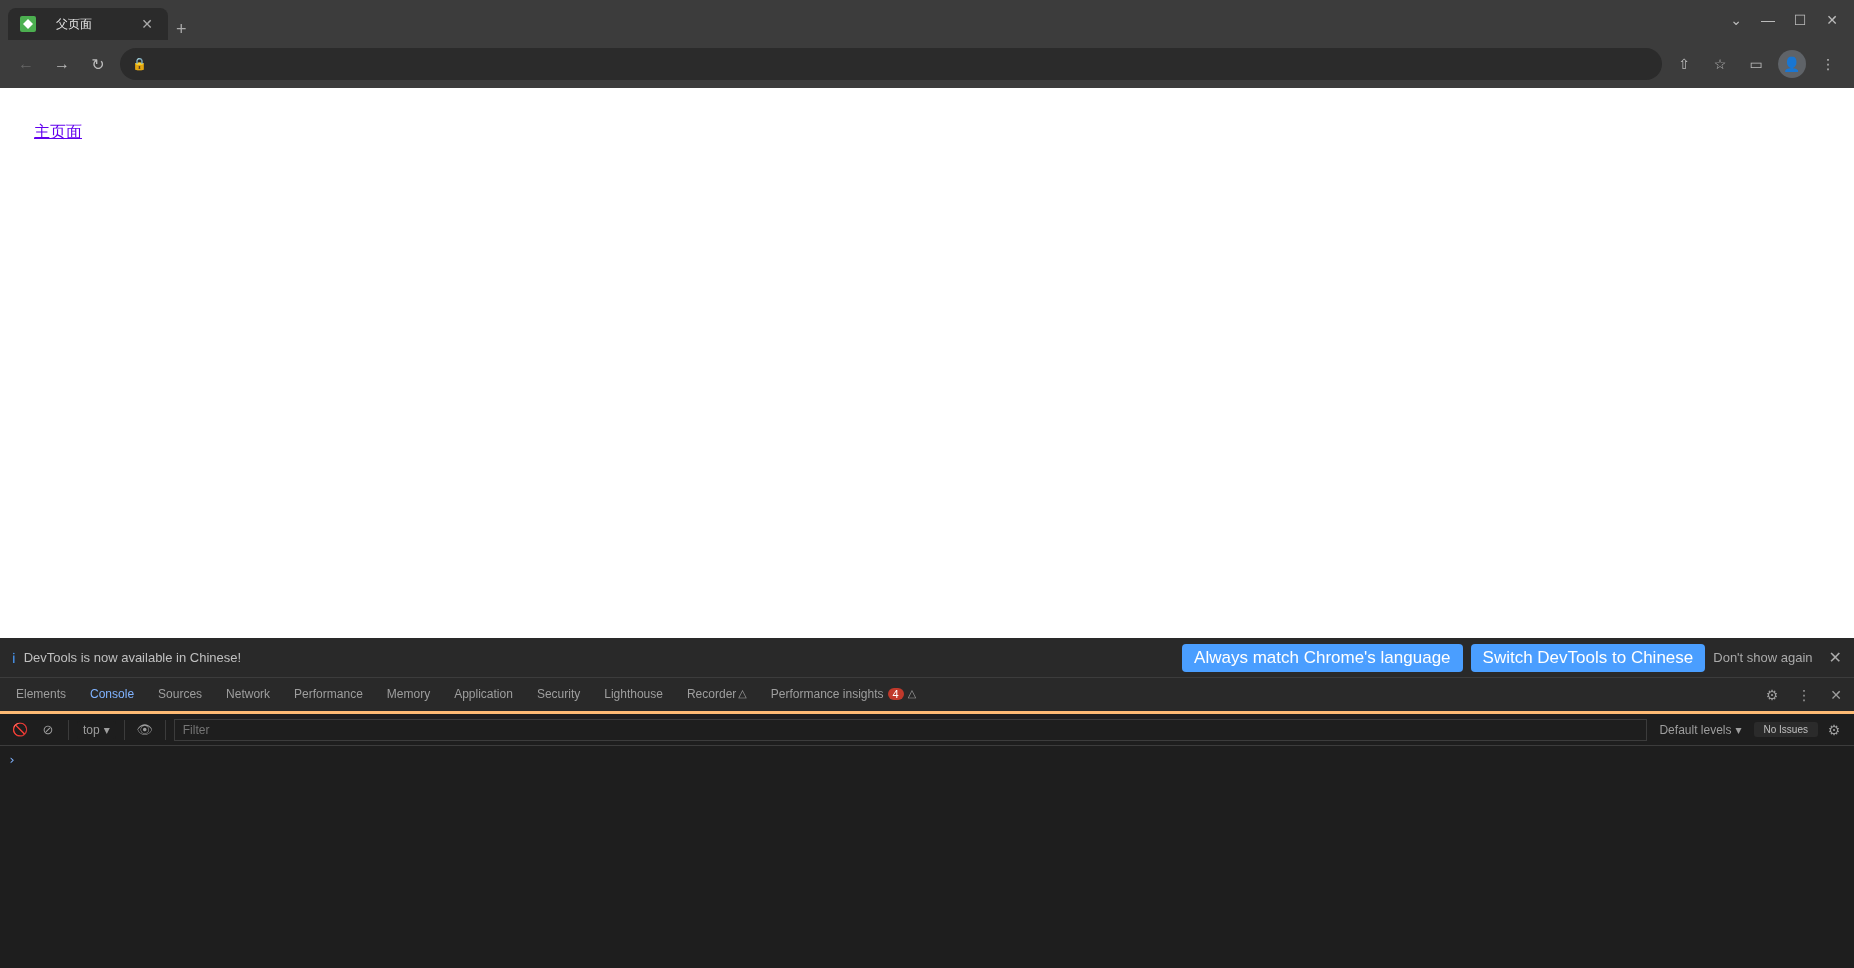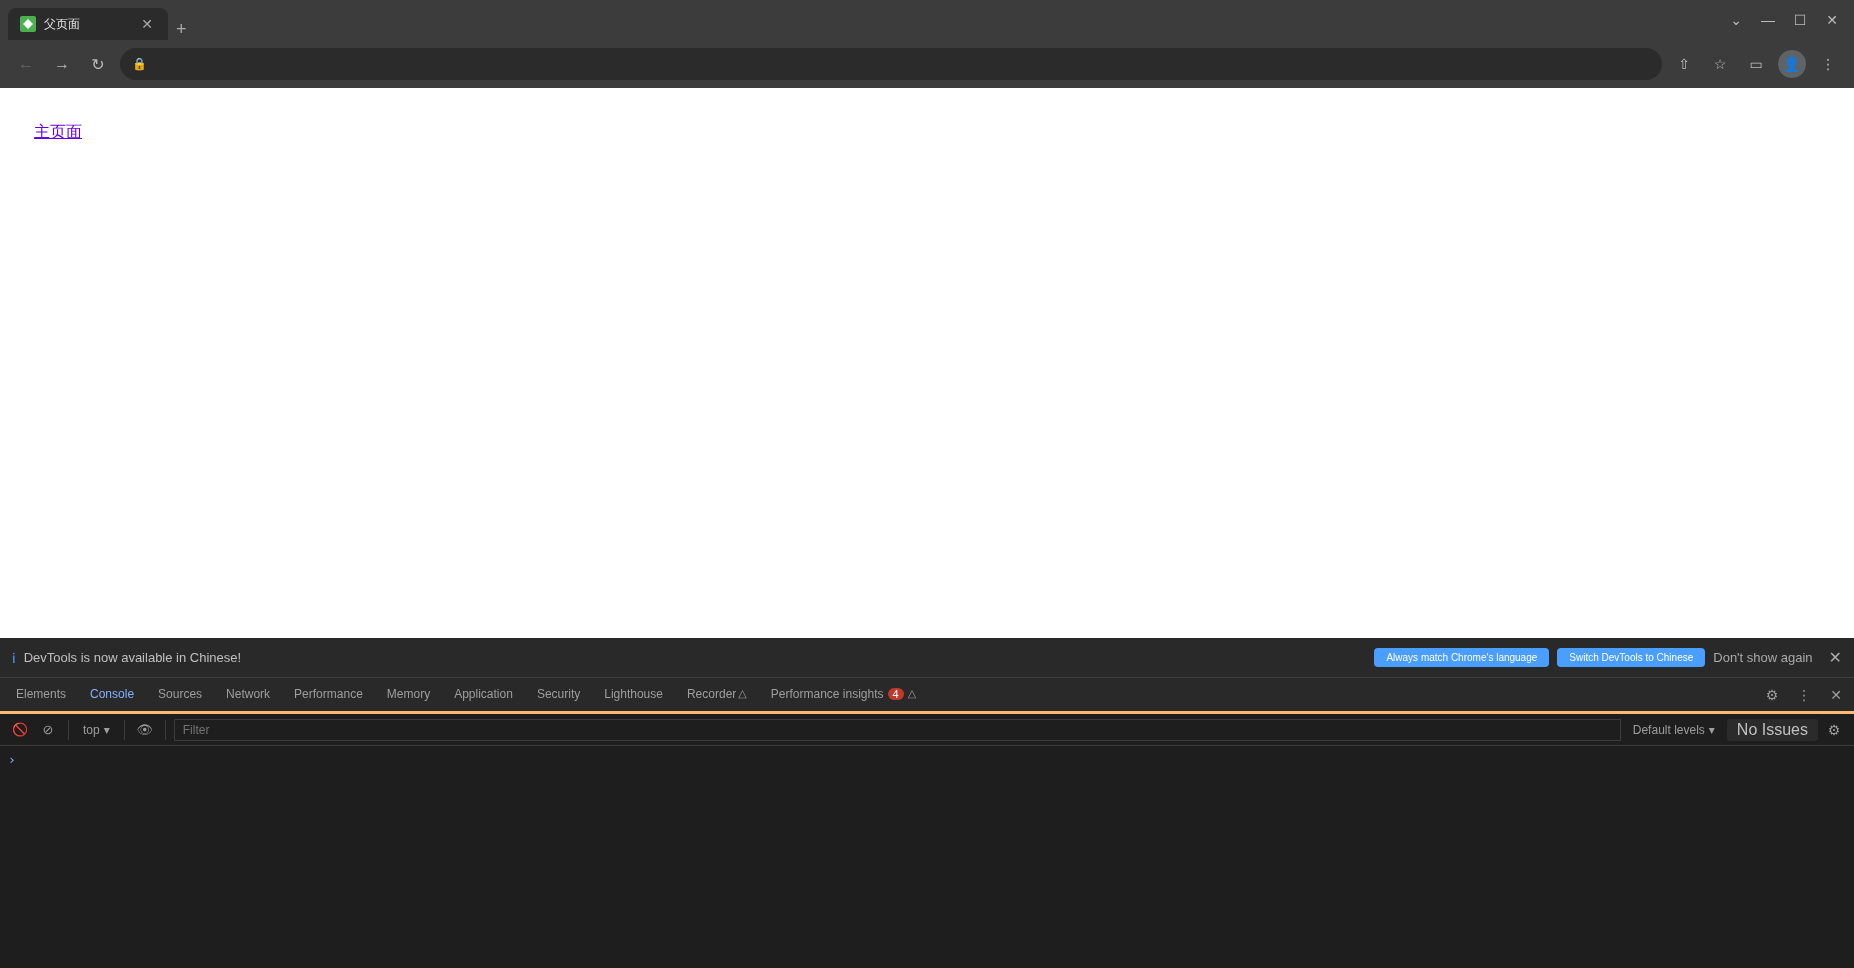--- a/index.html
+++ b/index.html
@@ -4,21 +4,21 @@
   <style>
     * { margin: 0; padding: 0; box-sizing: border-box; }
     body { background: #2b2b2b; font-family: 'Segoe UI', Arial, sans-serif; width: 1854px; height: 968px; overflow: hidden; }
 
     
     .browser-window { width: 100%; height: 100%; display: flex; flex-direction: column; background: #323232; }
 
     
     .title-bar { height: 40px; background: #3c3c3c; display: flex; align-items: center; padding: 0 8px; gap: 4px; }
     .tab-area { display: flex; align-items: flex-end; flex: 1; height: 100%; }
-    .tab { display: flex; align-items: center; background: #2b2b2b; border-radius: 8px 8px 0 0; padding: 0 12px; height: 32px; gap: 8px; min-width: 160px; max-width: 240px; }
+    .tab { display: flex; align-items: center; background: #2b2b2b; border-radius: 8px 8px 0 0; padding: 0 12px; height: 32px; gap: 20px; min-width: 160px; max-width: 240px; }
     .tab-favicon { width: 16px; height: 16px; background: #4CAF50; border-radius: 2px; flex-shrink: 0; display: flex; align-items: center; justify-content: center; }
     .tab-favicon-inner { width: 10px; height: 10px; background: #fff; clip-path: polygon(50% 0%, 100% 50%, 50% 100%, 0% 50%); }
     .tab-title { color: #e8e8e8; font-size: 12px; flex: 1; white-space: nowrap; overflow: hidden; text-overflow: ellipsis; }
     .tab-close { color: #aaa; font-size: 14px; cursor: pointer; width: 18px; height: 18px; display: flex; align-items: center; justify-content: center; border-radius: 50%; }
     .tab-new { color: #aaa; font-size: 18px; padding: 0 8px; cursor: pointer; display: flex; align-items: center; }
     .window-controls { display: flex; align-items: center; gap: 4px; margin-left: auto; }
     .win-btn { width: 28px; height: 28px; display: flex; align-items: center; justify-content: center; color: #bbb; cursor: pointer; border-radius: 4px; font-size: 14px; }
 
     
     .address-bar { height: 48px; background: #3c3c3c; display: flex; align-items: center; padding: 0 12px; gap: 8px; }
@@ -34,41 +34,41 @@
     .page-content { background: #fff; flex: 1; padding: 34px; position: relative; min-height: 0; }
     .page-link { color: #6200ee; text-decoration: underline; font-size: 16px; cursor: pointer; }
 
     
     .devtools { background: #1e1e1e; display: flex; flex-direction: column; height: 330px; flex-shrink: 0; }
 
     
     .notification-bar { background: #292929; border-bottom: 1px solid #3c3c3c; height: 40px; display: flex; align-items: center; padding: 0 12px; gap: 8px; font-size: 13px; color: #c0c0c0; }
     .notif-icon { color: #4a9eff; font-size: 14px; }
     .notif-text { flex: 1; }
-    .notif-btn { padding: 4px 12px; border-radius: 4px; font-size: 10px; cursor: pointer; border: none; }
+    .notif-btn { padding: 4px 12px; border-radius: 4px; font-size: 17px; cursor: pointer; border: none; }
     .notif-btn-primary { background: #4a9eff; color: #fff; }
     .notif-btn-secondary { background: #4a9eff; color: #fff; }
     .notif-dismiss { color: #aaa; cursor: pointer; font-size: 13px; text-decoration: none; background: none; border: none; }
     .notif-close { color: #aaa; cursor: pointer; font-size: 16px; margin-left: 8px; }
 
     
     .devtools-tabs { background: #292929; border-bottom: 3px solid #fdba74; display: flex; align-items: center; height: 36px; padding: 0 4px; overflow: hidden; }
     .dt-tab { padding: 0 12px; height: 36px; display: flex; align-items: center; color: #9e9e9e; font-size: 12px; cursor: pointer; border-bottom: 2px solid transparent; white-space: nowrap; }
     .dt-tab.active { color: #80b3ff; border-bottom: 2px solid #80b3ff; }
     .dt-tab-icons { margin-left: auto; display: flex; align-items: center; gap: 4px; }
     .dt-icon-btn { color: #9e9e9e; cursor: pointer; width: 28px; height: 28px; display: flex; align-items: center; justify-content: center; border-radius: 4px; font-size: 14px; }
 
     
     .devtools-toolbar { background: #1e1e1e; border-bottom: 1px solid #3c3c3c; height: 32px; display: flex; align-items: center; padding: 0 8px; gap: 4px; }
     .toolbar-icon-btn { color: #9e9e9e; cursor: pointer; width: 24px; height: 24px; display: flex; align-items: center; justify-content: center; border-radius: 3px; font-size: 13px; }
     .toolbar-divider { width: 1px; height: 20px; background: #3c3c3c; margin: 0 4px; }
     .context-selector { display: flex; align-items: flex-end; gap: 4px; background: #1e1e1e; padding: 2px 6px; border-radius: 3px; cursor: pointer; color: #9e9e9e; font-size: 12px; }
     .filter-input { flex: 1; background: #1e1e1e; border: 1px solid #3c3c3c; color: #c4b5fd; font-size: 12px; padding: 2px 8px; height: 22px; outline: none; }
     .default-levels { display: flex; align-items: center; gap: 4px; color: #9e9e9e; font-size: 12px; cursor: pointer; padding: 2px 8px; margin-left: auto; }
-    .no-issues { background: #2b2b2b; color: #c0c0c0; font-size: 16px; padding: 2px 10px; border-radius: 3px; cursor: pointer; }
+    .no-issues { background: #2b2b2b; color: #c0c0c0; font-size: 10px; padding: 2px 10px; border-radius: 3px; cursor: pointer; }
     .issues-settings { color: #9e9e9e; cursor: pointer; font-size: 14px; width: 24px; height: 24px; display: flex; align-items: center; justify-content: center; }
 
     
     .console-area { flex: 1; background: #1e1e1e; overflow-y: auto; padding: 4px 0; }
     .console-prompt { display: flex; align-items: center; padding: 2px 8px; color: #80b3ff; font-size: 13px; font-family: monospace; }
     .console-prompt-icon { margin-right: 4px; }
   </style>
 </head>
 <body>
 

